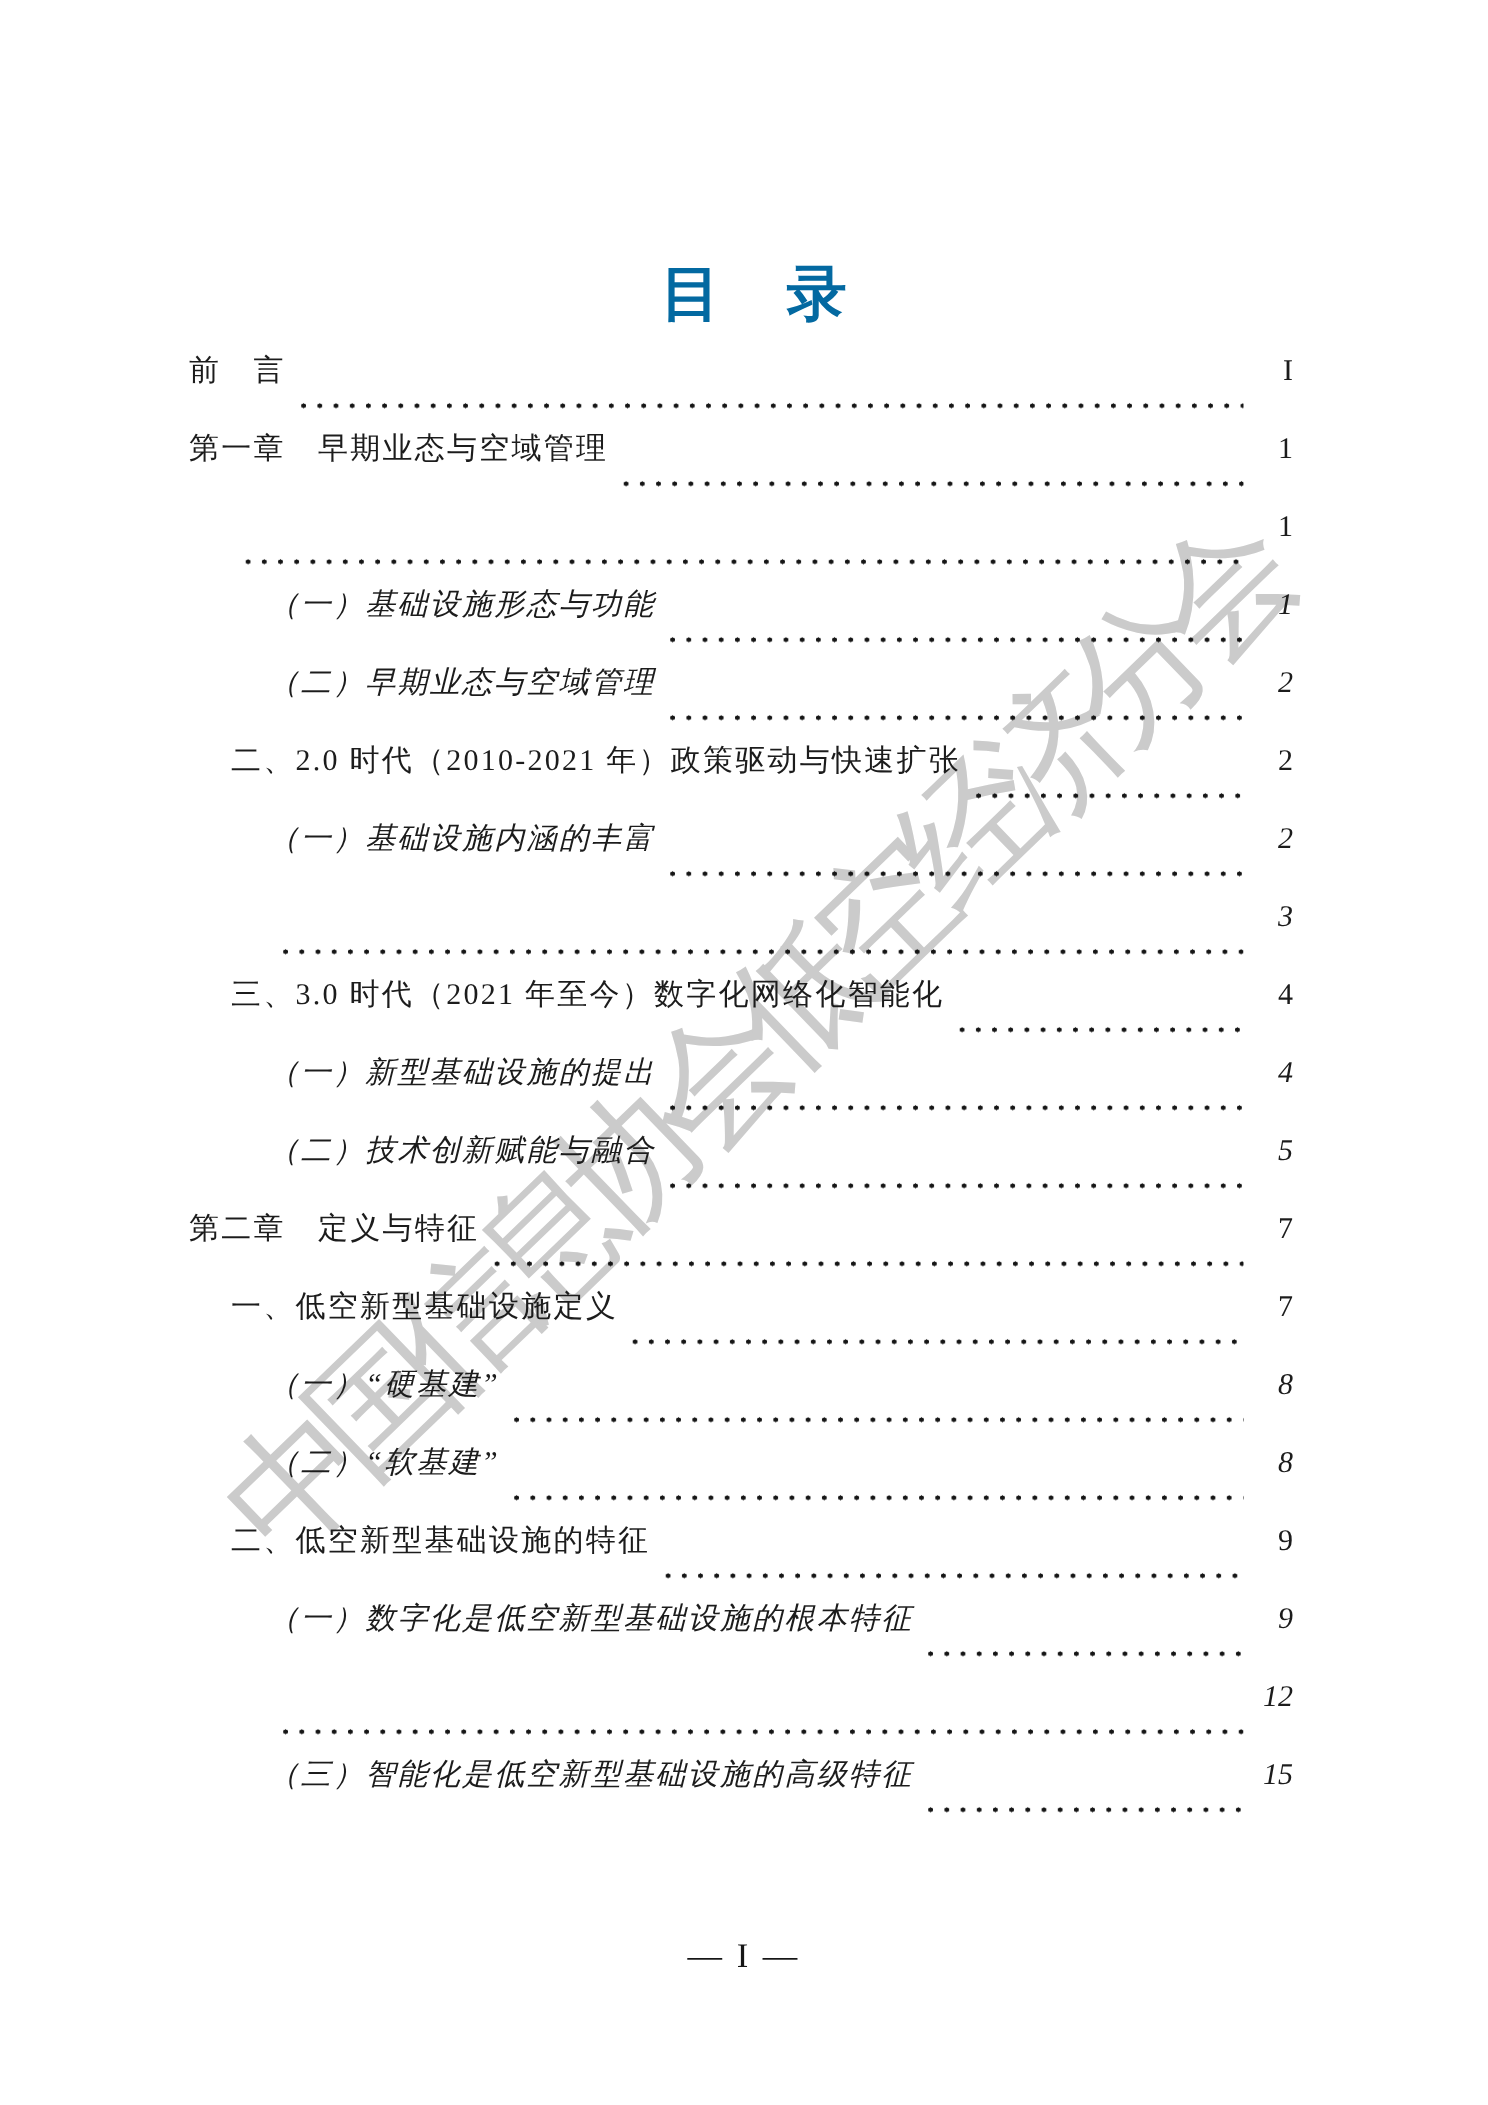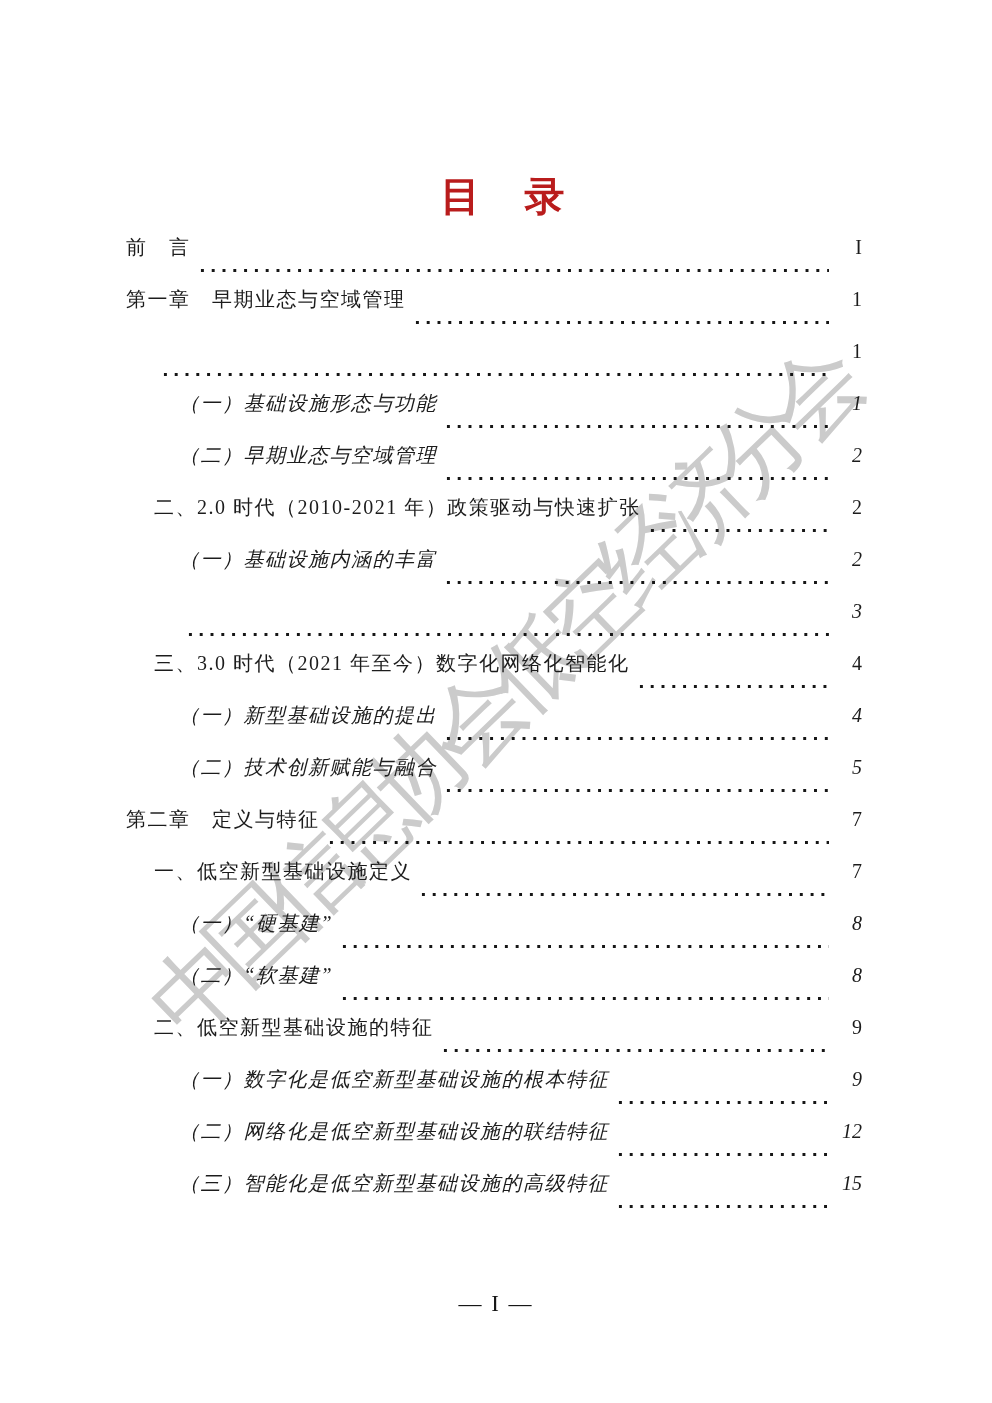--- a/index.html
+++ b/index.html
@@ -28,21 +28,21 @@
     font-family:"Liberation Serif","DejaVu Serif",serif;
   }
   .content { position:relative; z-index:1; }
   .title {
     margin:176px 0 0 15px;
     height:40px; line-height:40px;
     text-align:center;
     font-size:40px;
     font-weight:bold;
     letter-spacing:2px;
-    color:#b91c1c;
+    color:#0369a1;
     font-family:"Liberation Sans","DejaVu Sans",sans-serif;
   }
   .toc {
     margin:5px 130px 0 126px;
   }
   .row {
     display:flex;
     align-items:flex-end;
     height:52px;
     font-size:20px;
@@ -184,21 +184,20 @@
     <span class="pagenum">9</span>
   </div>
 
   <div class="row lv2">
     <span class="label">（一）数字化是低空新型基础设施的根本特征</span>
     <span class="leader"></span>
     <span class="pagenum">9</span>
   </div>
 
   <div class="row lv2">
-    <span class="label">（二）网络化是低空新型基础设施的联结特征</span>
     <span class="leader"></span>
     <span class="pagenum">12</span>
   </div>
 
   <div class="row lv2">
     <span class="label">（三）智能化是低空新型基础设施的高级特征</span>
     <span class="leader"></span>
     <span class="pagenum">15</span>
   </div>
 </div>

